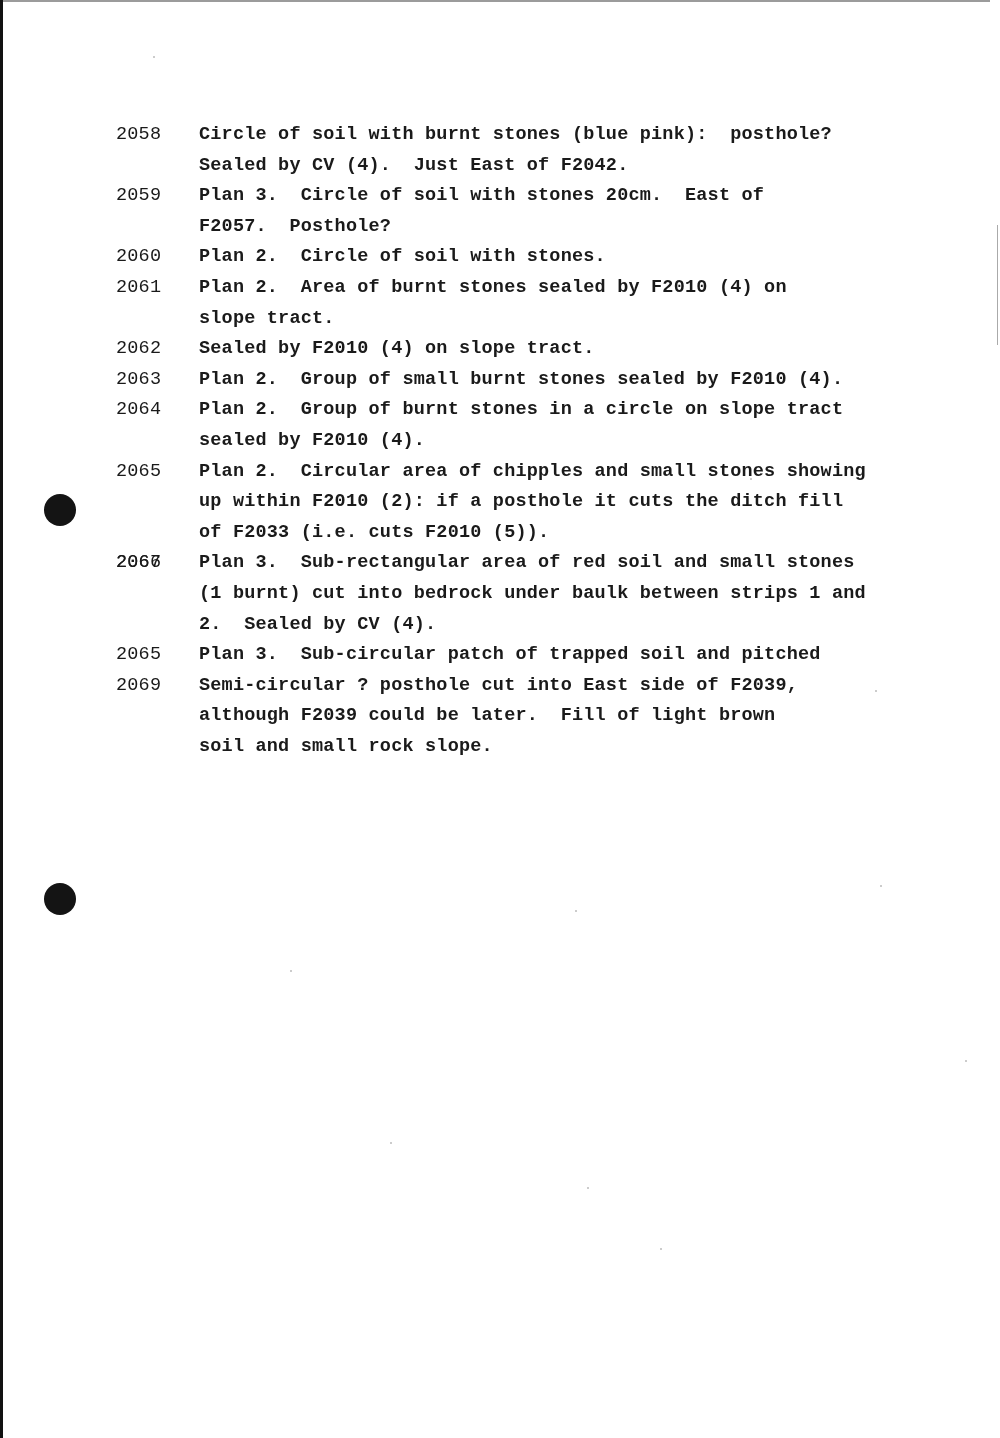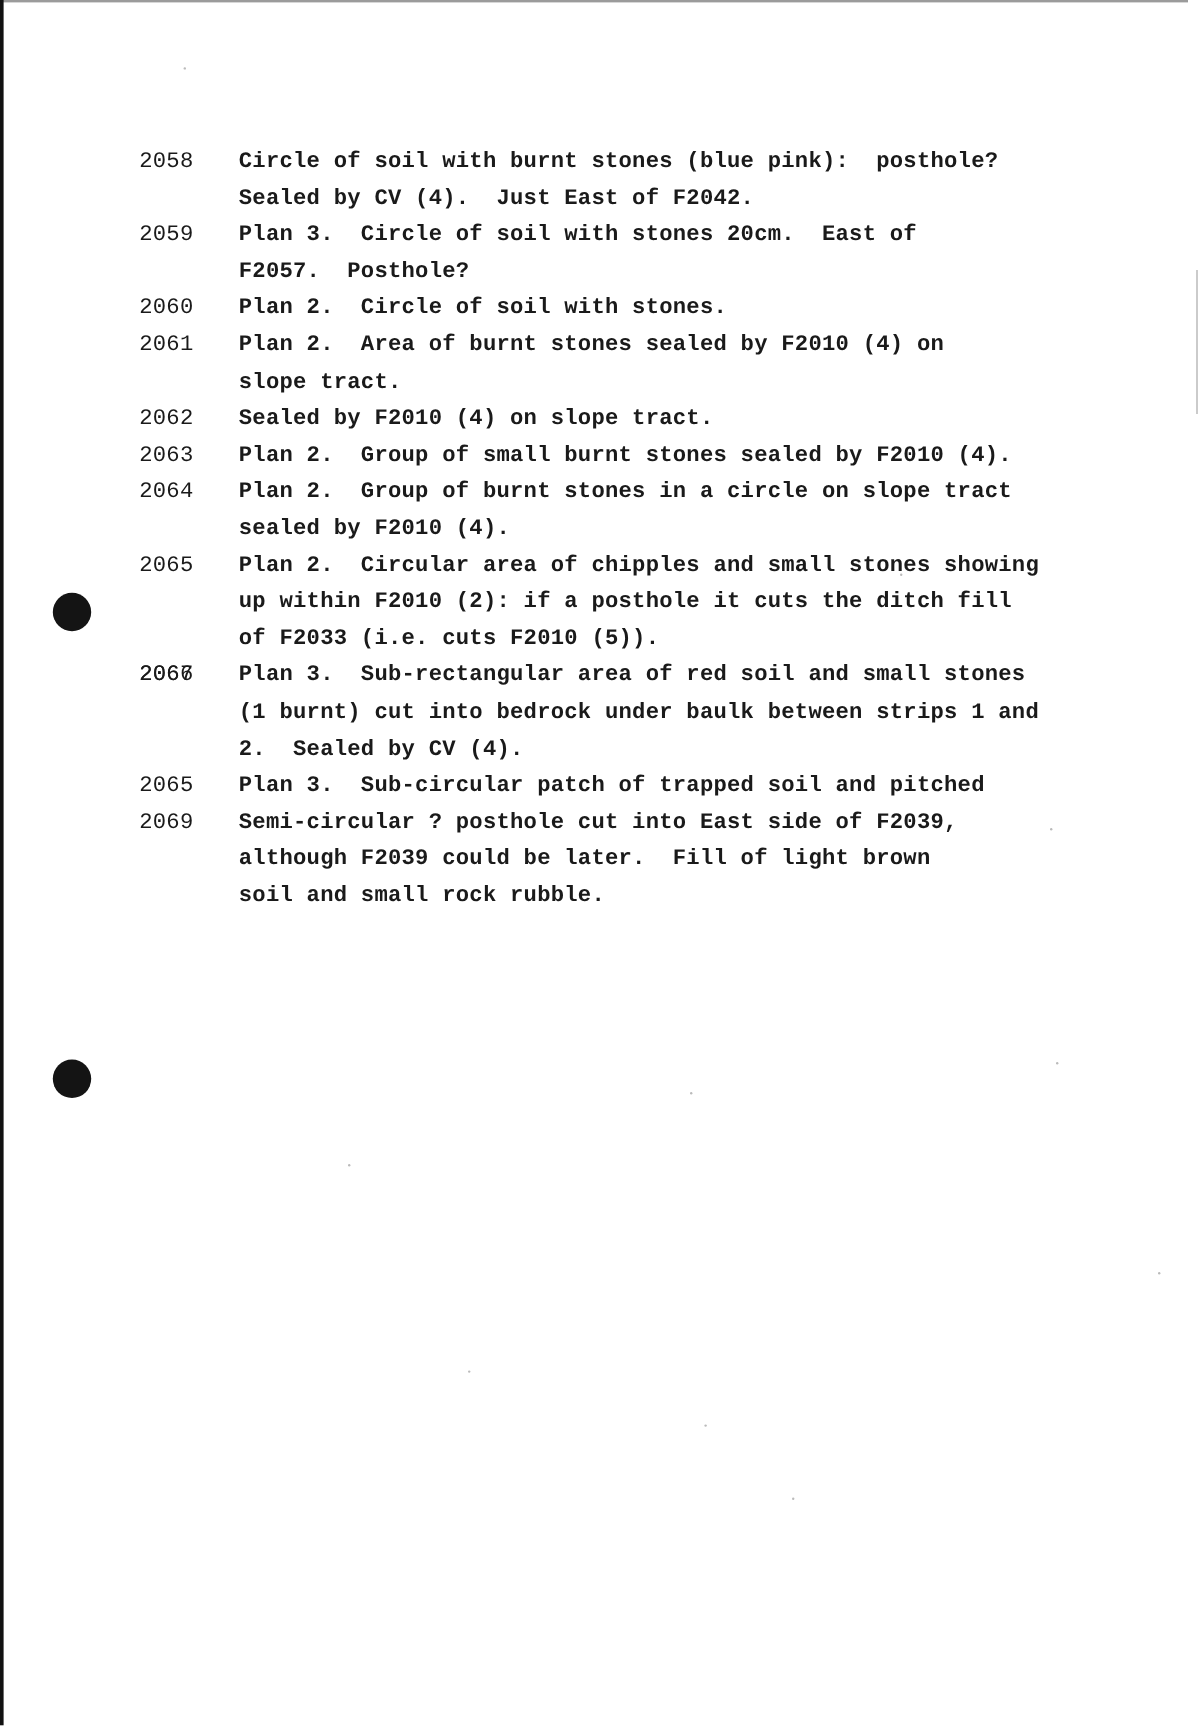--- a/index.html
+++ b/index.html
@@ -80,16 +80,16 @@
       <div class="entry">
         <span class="entry-id">2067</span>
         <div class="entry-text"><span class="line"><span>Plan 3.  Sub-rectangular area of red soil and small stones</span></span><span class="line"><span>(1 burnt) cut into bedrock under baulk between strips 1 and</span></span><span class="line"><span>2.  Sealed by CV (4).</span></span></div>
       </div>
       <div class="entry">
         <span class="entry-id">2065</span>
         <div class="entry-text"><span class="line"><span>Plan 3.  Sub-circular patch of trapped soil and pitched</span></span></div>
       </div>
       <div class="entry">
         <span class="entry-id">2069</span>
-        <div class="entry-text"><span class="line"><span>Semi-circular ? posthole cut into East side of F2039,</span></span><span class="line"><span>although F2039 could be later.  Fill of light brown</span></span><span class="line"><span>soil and small rock rubble.</span></span></div>
+        <div class="entry-text"><span class="line"><span>Semi-circular ? posthole cut into East side of F2039,</span></span><span class="line"><span>although F2039 could be later.  Fill of light brown</span></span><span class="line"><span>soil and small rock slope.</span></span></div>
       </div>
     </div>
 </div>
 
 </body></html>

